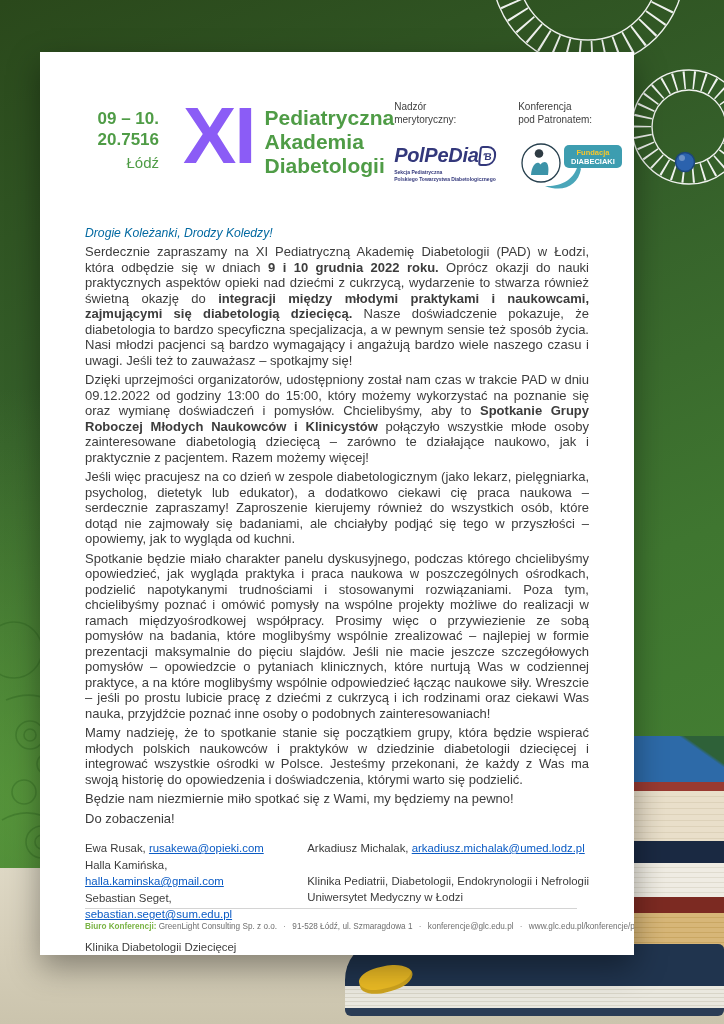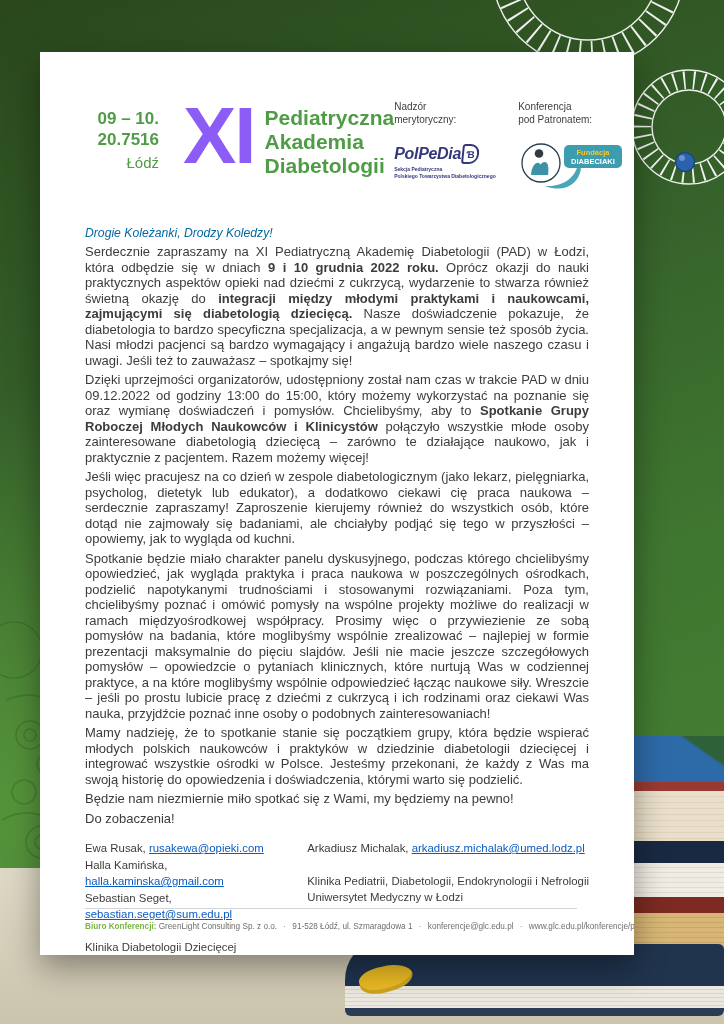--- a/index.html
+++ b/index.html
@@ -43,21 +43,21 @@
               font-size:17px;line-height:21px;margin-top:12px;}
   .date-city{font-weight:400;font-size:15px;margin-top:2px;}
   .vline{width:2px;height:74px;background:#cccccc;margin:10px 12px 0 12px;}
   .xi{color:#8b5cf6;font-weight:700;font-size:80px;line-height:64px;margin-top:8px;letter-spacing:-2px;}
   .title{color:#4f9c46;font-weight:700;font-size:21px;line-height:24px;margin:10px 0 0 10px;}
   .right-logos{margin-left:auto;display:flex;gap:18px;margin-top:4px;}
   .logo-col{width:106px;}
   .logo-label{font-size:10px;line-height:13px;color:#3f3f3f;}
   .polpedia{margin-top:18px;}
   .pp-row{display:flex;align-items:center;}
-  .pp-name{font-style:italic;font-weight:700;font-size:16px;color:#33387b;letter-spacing:-.3px;}
+  .pp-name{font-style:italic;font-weight:700;font-size:20px;color:#33387b;letter-spacing:-.3px;}
   .pp-glyph{width:13px;height:16px;border:2px solid #33387b;border-radius:3px 9px 9px 3px;
             color:#33387b;font-weight:700;font-size:10px;display:flex;align-items:center;
             justify-content:center;margin-left:1px;transform:skewX(-6deg);}
   .pp-sub{font-size:5px;line-height:6.5px;color:#33387b;font-weight:700;margin-top:2px;}
   .fd-logo{margin-top:10px;}
 
   
   .salutation{margin-top:30px;font-style:italic;font-size:12.2px;color:#0369a1;}
   .ltr p{margin:4px 0 0 0;font-size:13px;line-height:15.5px;text-align:justify;}
   .b{font-weight:700;}

